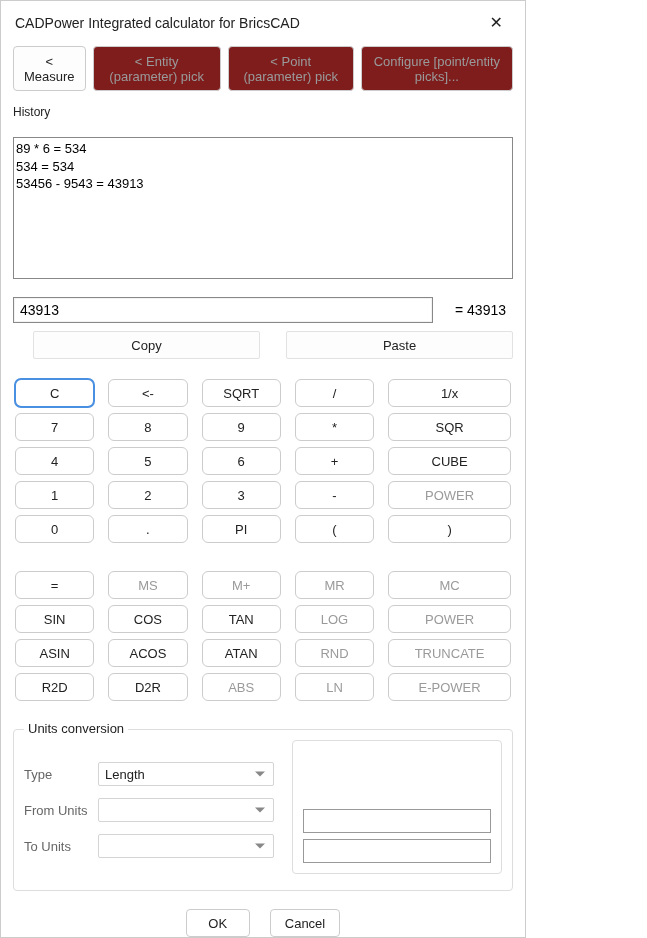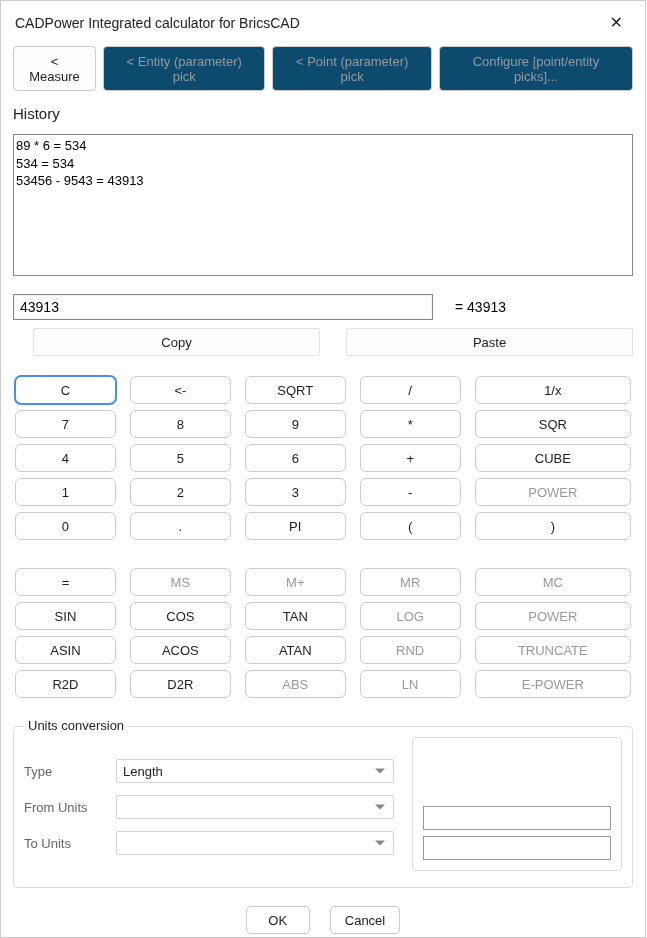--- a/index.html
+++ b/index.html
@@ -1,27 +1,27 @@
 <!DOCTYPE html>
 <html><head>
   <meta charset="utf-8">
   <style>
     * { box-sizing: border-box; font-family: "Segoe UI", Tahoma, sans-serif; }
     html, body { margin: 0; padding: 0; background: #fff; }
-    .window { width: 646px; height: 938px; background: #fff; border: 1px solid #ccc; position: relative; }
+    .window { width: 526px; height: 938px; background: #fff; border: 1px solid #ccc; position: relative; }
     .titlebar { display: flex; align-items: center; justify-content: space-between; padding: 8px 14px 6px 14px; font-size: 14px; color: #222; }
     .close-x { font-size: 16px; font-weight: 400; color: #222; cursor: pointer; padding: 4px 8px; }
     .content { padding: 4px 12px 0 12px; }
 
     .topbar { display: flex; gap: 7px; margin-bottom: 14px; }
-    .topbar button { font-size: 13px; padding: 7px 10px 6px 10px; border: 1px solid #ccc; border-radius: 4px; background: #0c4a6e; color: #222; cursor: pointer; }
+    .topbar button { font-size: 13px; padding: 7px 10px 6px 10px; border: 1px solid #ccc; border-radius: 4px; background: #7f1d1d; color: #222; cursor: pointer; }
     .topbar button.on { color: #222; background: #fdfdfd; }
     .topbar button.dim { color: #9a9a9a; }
 
-    .section-label { font-size: 15px; color: #222; margin-bottom: 12px; }
+    .section-label { font-size: 12px; color: #222; margin-bottom: 18px; }
     .history-box { width: 100%; height: 142px; border: 1px solid #888; background: #fff; padding: 2px 2px 2px 2px; font-size: 13px; color: #000; line-height: 1.35; overflow: hidden; white-space: pre; }
 
     .inputrow { display: flex; align-items: center; gap: 22px; margin-top: 18px; }
     .expr-input { flex: 0 0 420px; height: 26px; border: 1px solid #888; font-size: 14px; padding: 0 6px; color: #000; box-shadow: inset 0 0 0 1px rgba(0,0,0,0.05); }
     .equals-out { font-size: 14px; color: #000; }
 
     .cp-row { display: flex; gap: 6px; margin-top: 8px; margin-bottom: 14px; }
     .cp-row button { flex: 1; height: 28px; border: 1px solid #e2e2e2; background: #fdfdfd; font-size: 13px; color: #222; border-radius: 2px; cursor: pointer; margin-left: 20px; }
 
     .keypad-area { display: flex; gap: 14px; padding: 6px 2px 12px 2px; }
@@ -29,21 +29,21 @@
     .kcol.wide { flex: 1.55; }
     .kcol button { height: 28px; border: 1px solid #ccc; border-radius: 6px; background: #fff; font-size: 13px; color: #222; cursor: pointer; }
     .kcol button.focus { outline: 2px solid #4a90e2; outline-offset: -1px; }
     .kcol button.dim { color: #9a9a9a; }
     .ksep { height: 16px; }
 
     .units-group { border: 1px solid #ddd; border-radius: 4px; margin-top: 16px; padding: 0 10px 16px 10px; position: relative; display: flex; gap: 18px; }
     .units-title { position: absolute; top: -9px; left: 10px; background: #fff; padding: 0 4px; font-size: 13px; color: #222; }
     .units-left { flex: 1; display: flex; flex-direction: column; gap: 12px; padding-top: 32px; }
     .units-right { flex: 0 0 210px; border: 1px solid #ddd; border-radius: 4px; margin-top: 10px; padding: 68px 10px 10px 10px; display: flex; flex-direction: column; gap: 6px; }
-    .urow { display: flex; align-items: center; gap: 20px; }
+    .urow { display: flex; align-items: center; gap: 2px; }
     .ulabel { width: 72px; font-size: 13px; color: #666; }
     .usel { flex: 1; height: 24px; border: 1px solid #d4d4d4; border-radius: 2px; background: #fff; position: relative; font-size: 13px; color: #222; padding-left: 6px; display: flex; align-items: center; }
     .usel::after { content: ""; position: absolute; right: 8px; top: 50%; width: 0; height: 0; border-left: 5px solid transparent; border-right: 5px solid transparent; border-top: 5px solid #888; transform: translateY(-50%); }
     .rbox { height: 24px; border: 1px solid #999; background: #fff; }
 
     .footer { display: flex; justify-content: center; gap: 20px; margin-top: 18px; }
     .footer button { min-width: 64px; height: 28px; border: 1px solid #ccc; border-radius: 4px; background: #fff; font-size: 13px; color: #222; cursor: pointer; padding: 0 14px; }
   </style>
 </head>
 <body>

